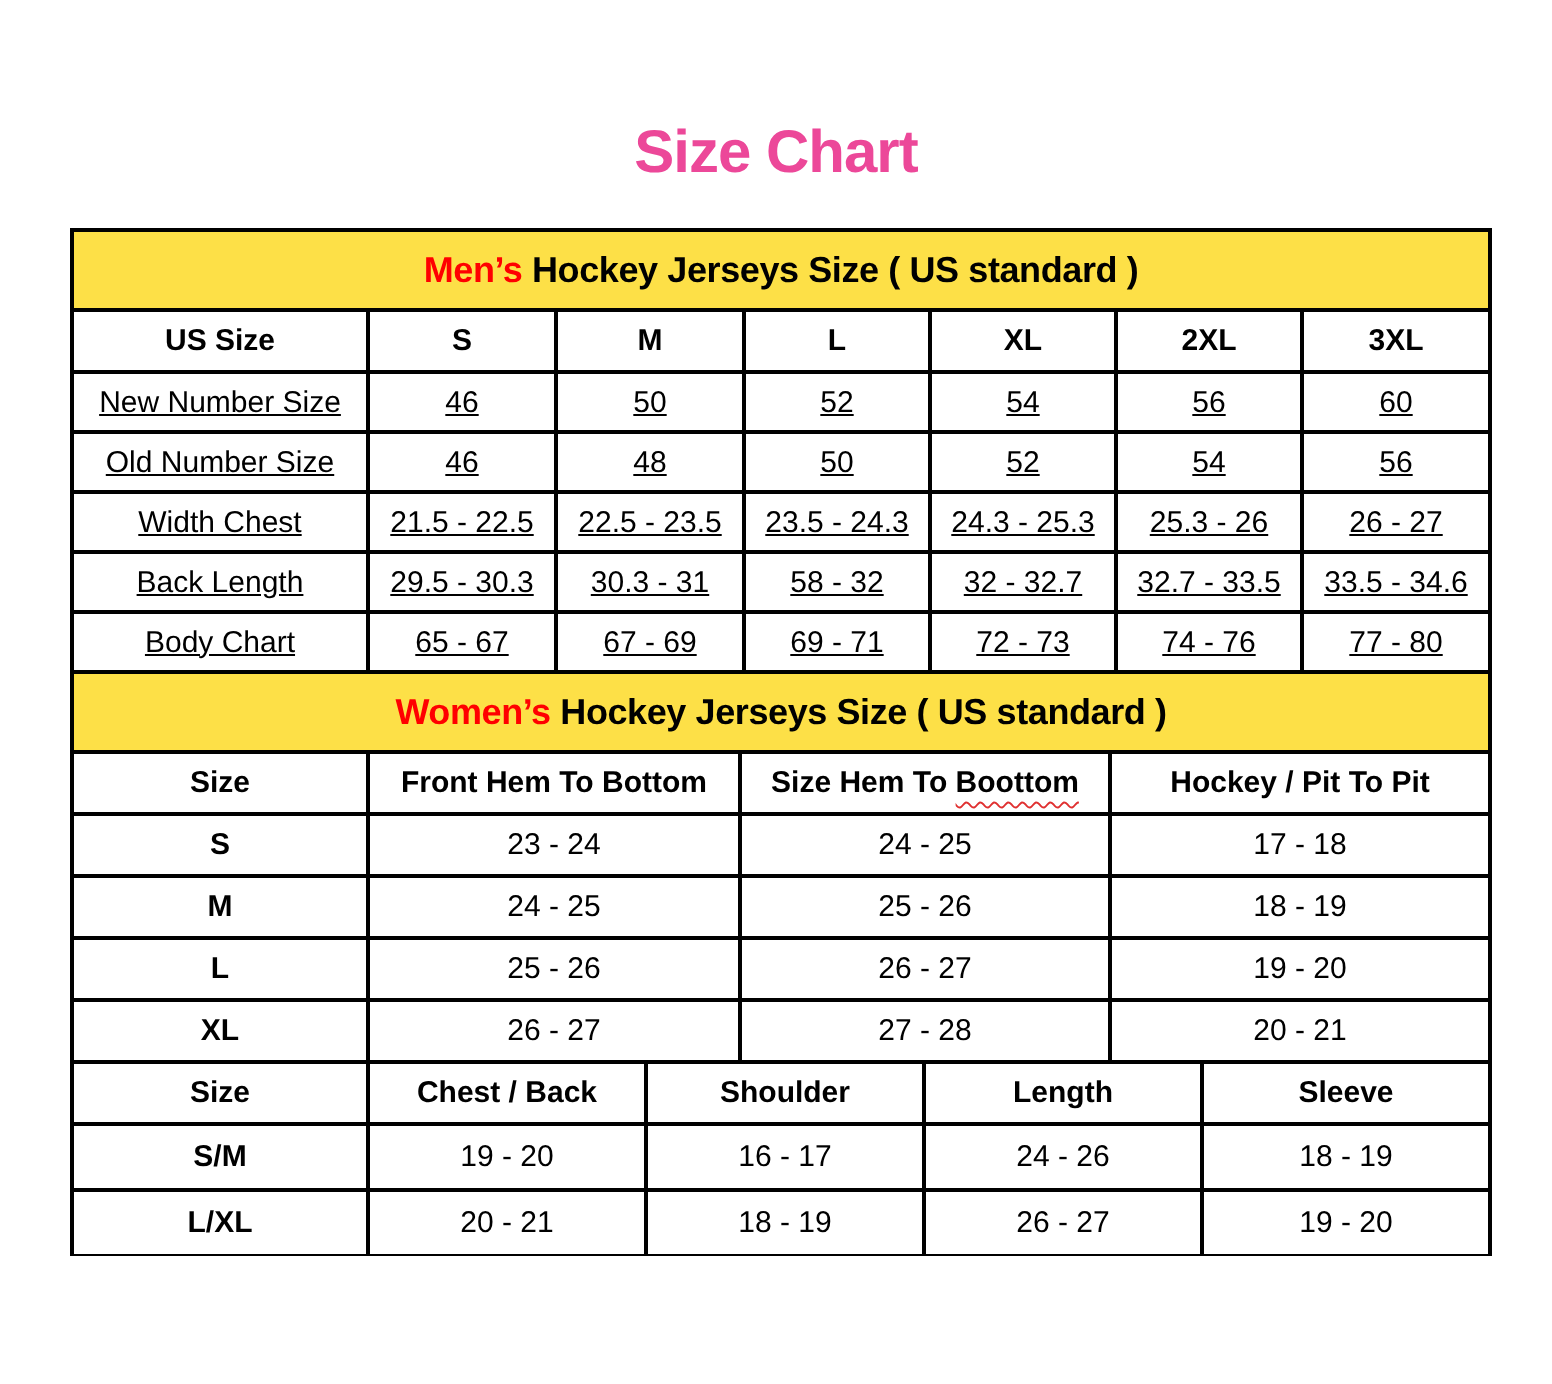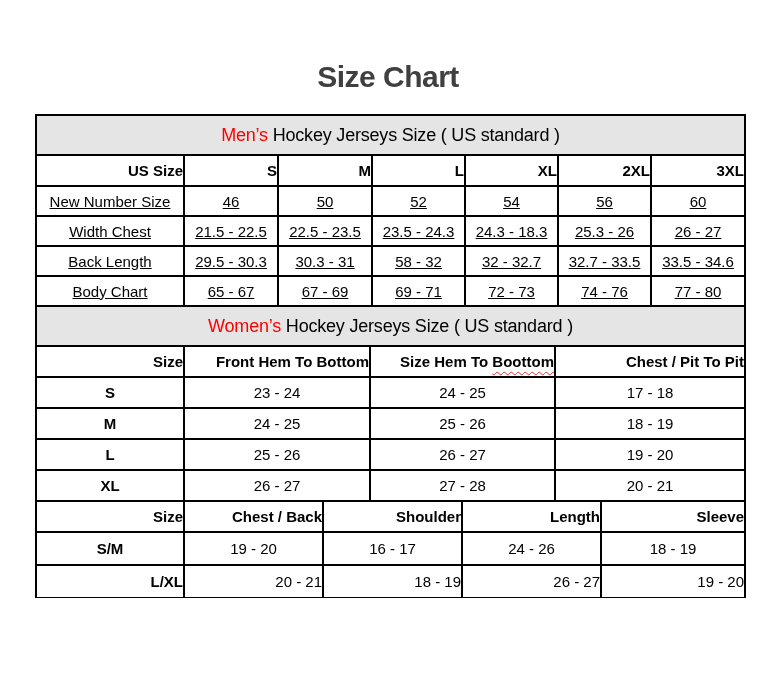--- a/index.html
+++ b/index.html
@@ -1,35 +1,35 @@
 <!DOCTYPE html>
 <html><head>
 <meta charset="utf-8">
 <style>
   html,body{margin:0;padding:0;background:#ffffff;width:776px;height:692px;overflow:hidden;
     font-family:"Liberation Sans","DejaVu Sans",sans-serif;color:#000;}
   .page-title{margin:62px 0 0 0;text-align:center;font-size:30px;font-weight:bold;
-    color:#404040;letter-spacing:-0.5px;line-height:1;}
+    color:#ec4899;letter-spacing:-0.5px;line-height:1;}
   .tables-wrap{margin:22px 0 0 35px;width:709px;}
   table{border-collapse:collapse;table-layout:fixed;width:709px;}
   td,th{border:2px solid #000;text-align:center;vertical-align:middle;
     font-size:15px;padding:0;overflow:hidden;white-space:nowrap;}
   th{font-weight:bold;}
-  .section-header td{background:#e5e5e5;height:38px;font-size:18px;font-weight:normal;
+  .section-header td{background:#fde047;height:38px;font-size:18px;font-weight:bold;
     letter-spacing:-0.2px;}
   .accent-word{color:#FF0000;}
-  .col-header th{height:29px;font-size:15px;text-align:right;}
+  .col-header th{height:29px;font-size:15px;}
   .tbl-mens tbody td{height:28px;text-decoration:underline;}
   .tbl-womens tbody td{height:29px;}
   .tbl-youth tbody td{height:31px;}
   .tbl-womens,.tbl-youth{margin-top:-2px;} 
   .bold{font-weight:bold;}
   .wavy{text-decoration:underline;text-decoration-style:wavy;text-decoration-color:#E03030;
     text-decoration-thickness:1px;text-underline-offset:4px;}
-  .tbl-youth tr:last-child td{border-bottom-width:1px;text-align:right;}
+  .tbl-youth tr:last-child td{border-bottom-width:1px;}
 </style>
 </head>
 <body>
 
 <h1 class="page-title">Size Chart</h1>
 
 <div class="tables-wrap">
 
   <table class="tbl-mens">
     <colgroup>
@@ -59,25 +59,34 @@
         <tr>
           <td>New Number Size</td>
           <td>46</td>
           <td>50</td>
           <td>52</td>
           <td>54</td>
           <td>56</td>
           <td>60</td>
         </tr>
         <tr>
+          <td>Old Number Size</td>
+          <td>46</td>
+          <td>48</td>
+          <td>50</td>
+          <td>52</td>
+          <td>54</td>
+          <td>56</td>
+        </tr>
+        <tr>
           <td>Width Chest</td>
           <td>21.5 - 22.5</td>
           <td>22.5 - 23.5</td>
           <td>23.5 - 24.3</td>
-          <td>24.3 - 18.3</td>
+          <td>24.3 - 25.3</td>
           <td>25.3 - 26</td>
           <td>26 - 27</td>
         </tr>
         <tr>
           <td>Back Length</td>
           <td>29.5 - 30.3</td>
           <td>30.3 - 31</td>
           <td>58 - 32</td>
           <td>32 - 32.7</td>
           <td>32.7 - 33.5</td>
@@ -103,21 +112,21 @@
         <col style="width:190px">
     </colgroup>
     <thead>
       <tr class="section-header">
         <td colspan="4"><span class="accent-word">Women’s</span><span> Hockey Jerseys Size ( US standard )</span></td>
       </tr>
       <tr class="col-header">
         <th>Size</th>
         <th>Front Hem To Bottom</th>
         <th><span>Size Hem To </span><span class="wavy">Boottom</span></th>
-        <th>Chest / Pit To Pit</th>
+        <th>Hockey / Pit To Pit</th>
       </tr>
     </thead>
     <tbody id="womens-body">
         <tr>
           <td class="bold">S</td>
           <td>23 - 24</td>
           <td>24 - 25</td>
           <td>17 - 18</td>
         </tr>
         <tr>

